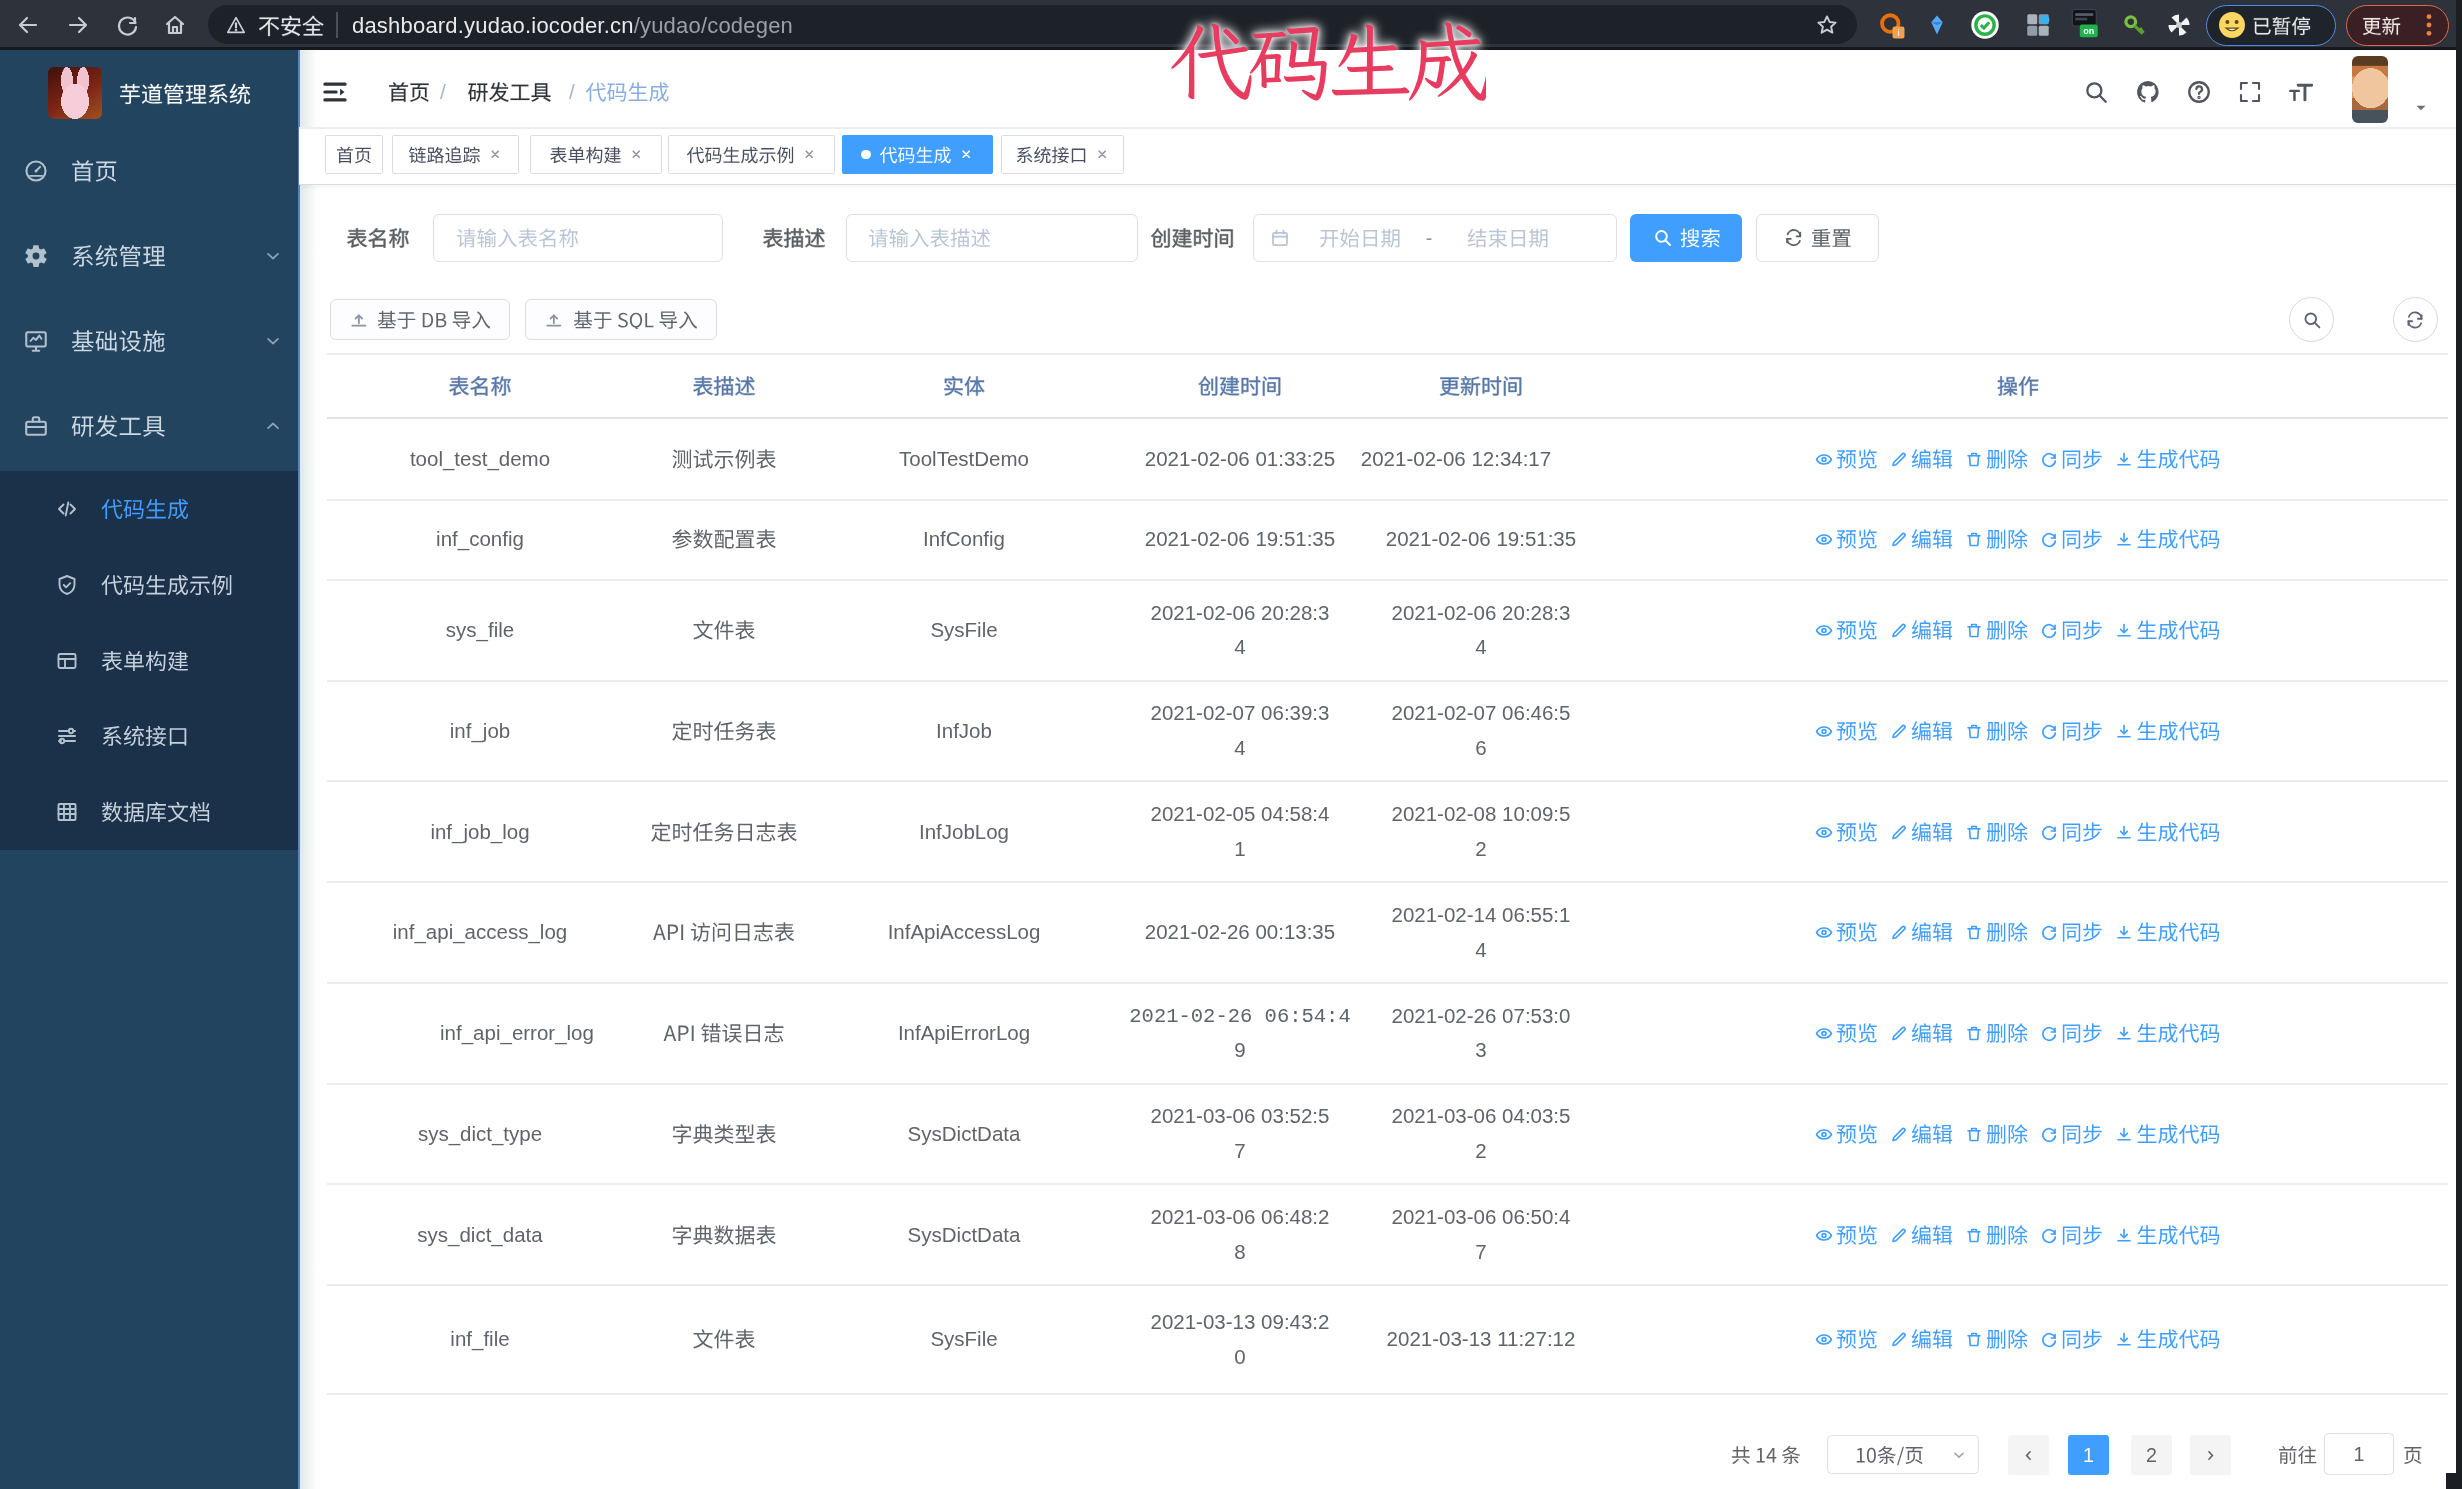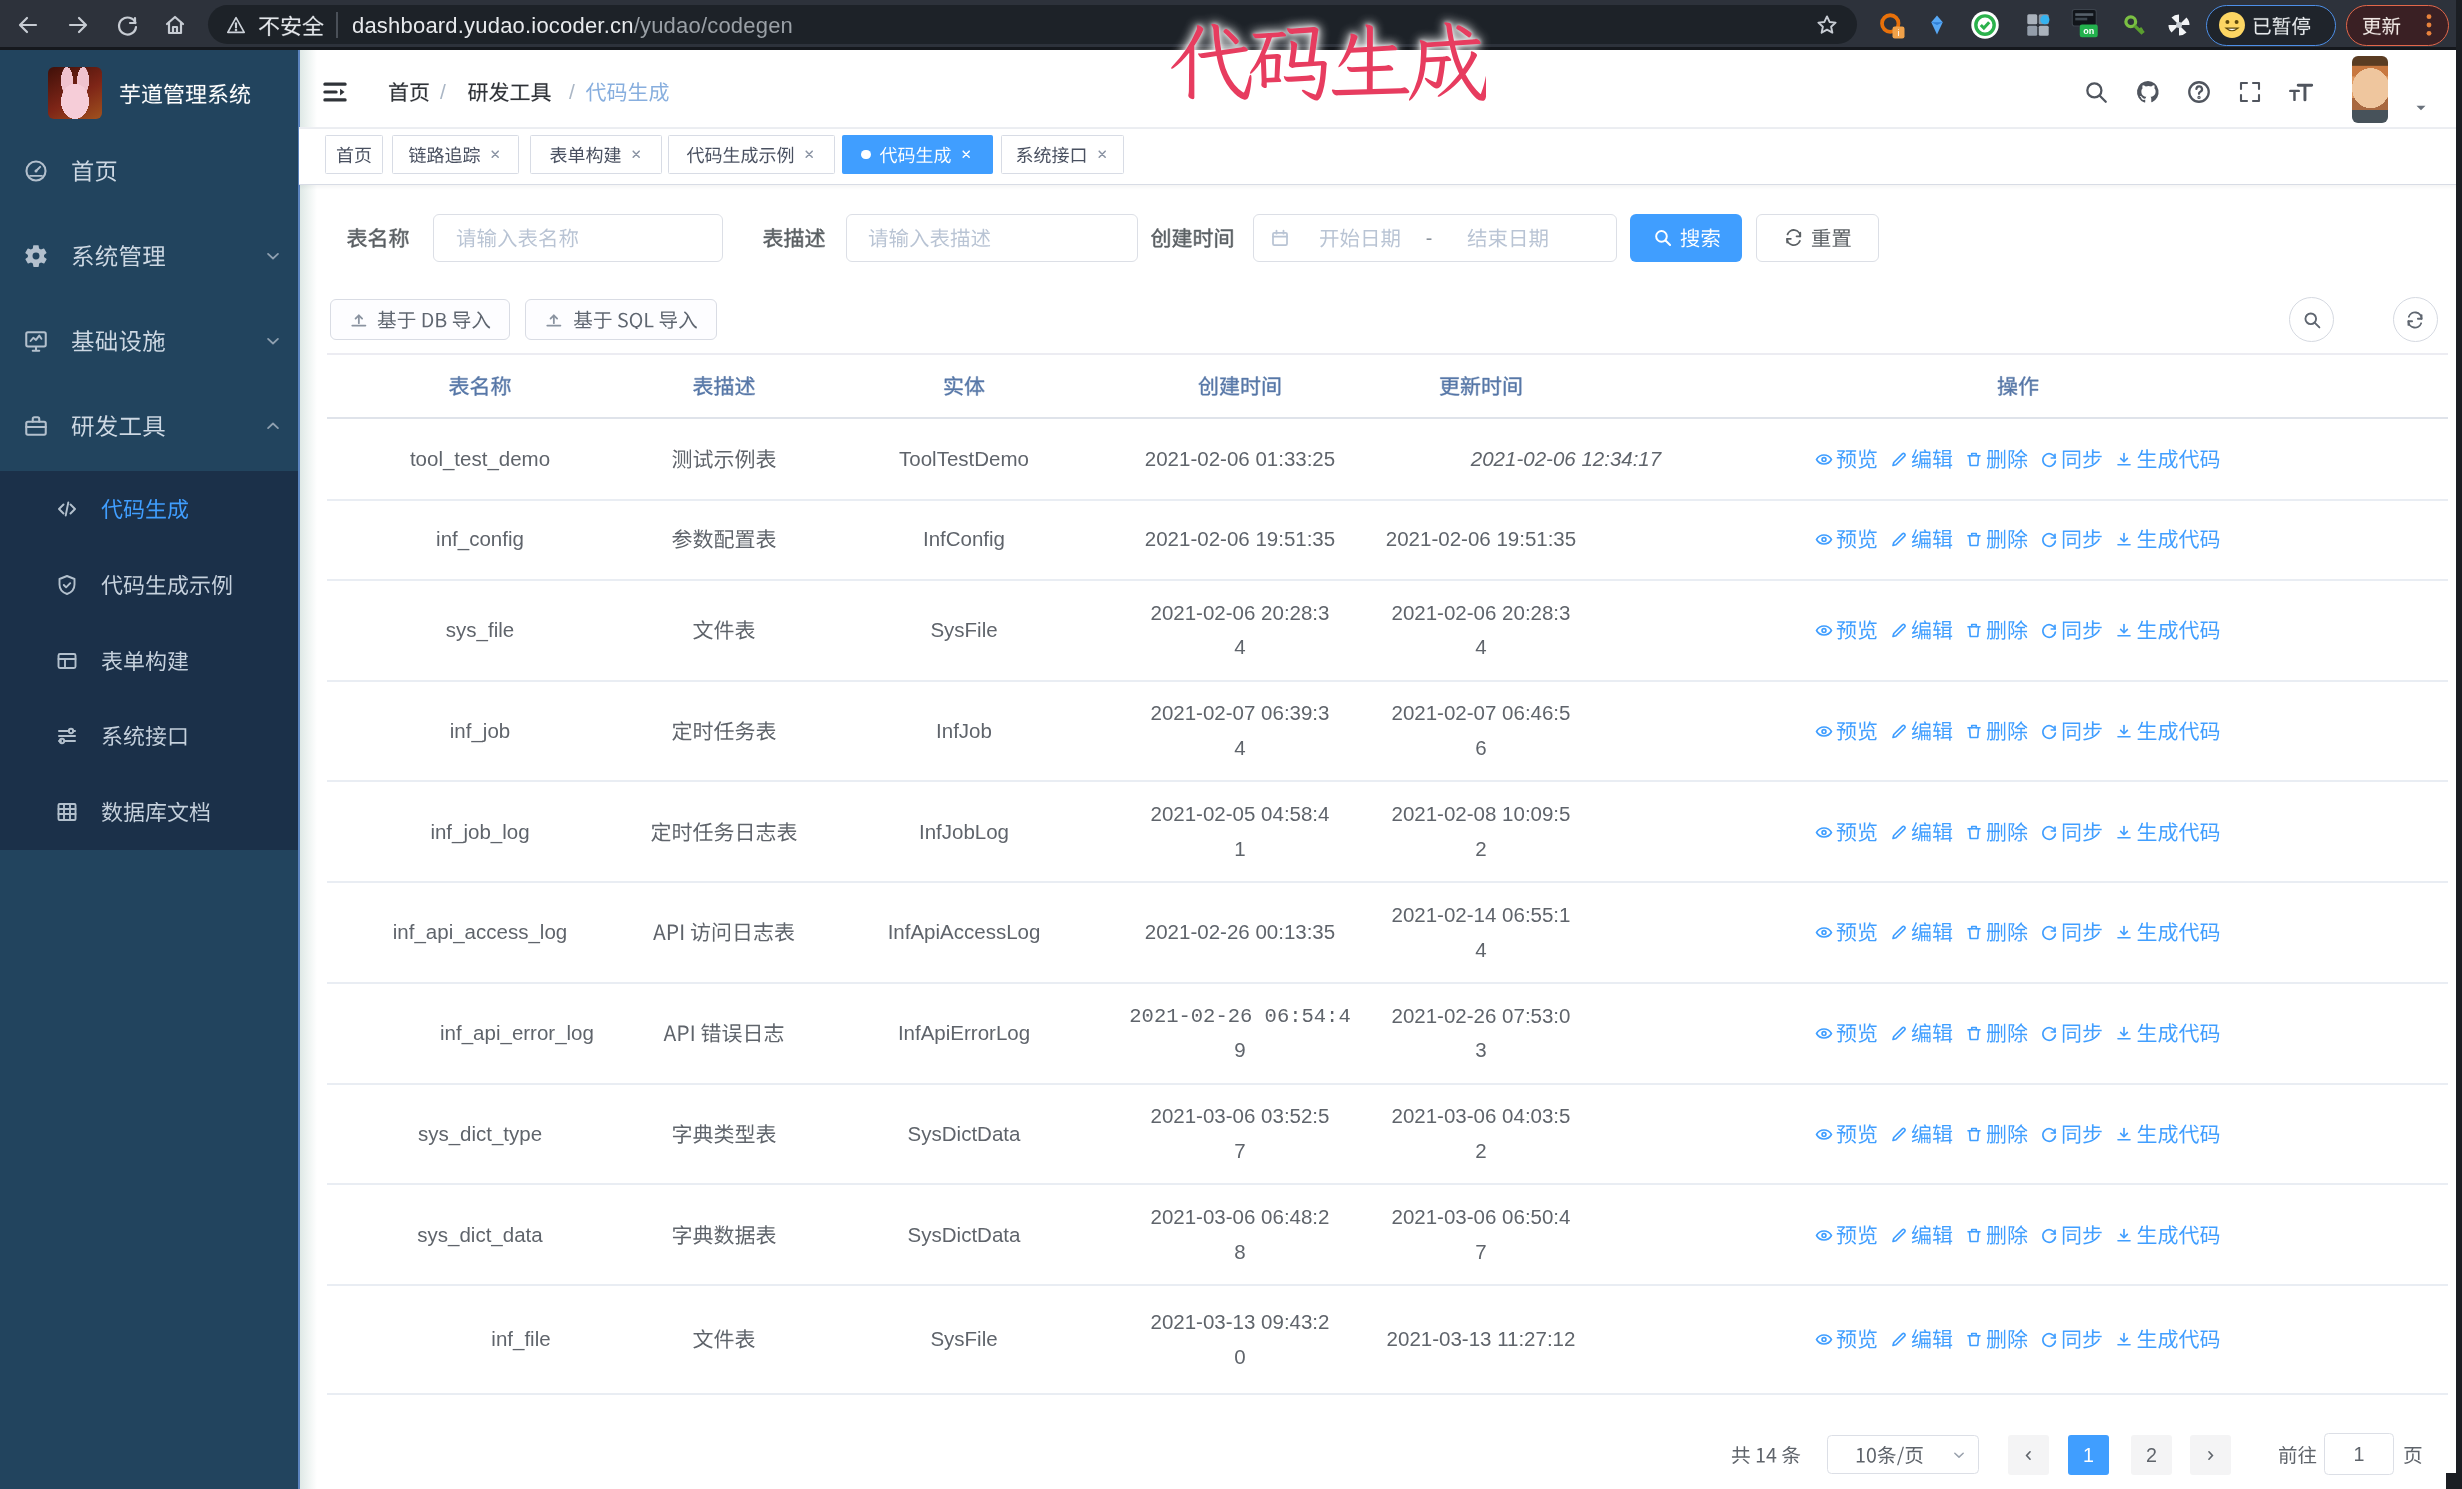--- a/index.html
+++ b/index.html
@@ -728,21 +728,21 @@
         <use href="#g81" x="0"></use>
         <use href="#g82" x="1000"></use>
         <use href="#g28" x="2000"></use>
         <use href="#g29" x="3000"></use>
         <use href="#g30" x="4000"></use>
       </g>
     </svg>
   </div>
 <div style="position:absolute;left:964px;top:459px;transform:translate(-50%,-50%);display:flex;align-items:center;white-space:nowrap;color:#5f646b;font-size:20.5px;">ToolTestDemo</div>
 <div style="position:absolute;left:1240px;top:459px;transform:translate(-50%,-50%);display:flex;align-items:center;white-space:nowrap;color:#5f646b;font-size:20.5px;">2021-02-06 01:33:25</div>
-<div style="position:absolute;left:1566px;top:459px;transform:translate(-50%,-50%);display:flex;align-items:center;white-space:nowrap;color:#5f646b;font-size:20.5px;font-style:italic;">2021-02-06 12:34:17</div>
+<div style="position:absolute;left:1456px;top:459px;transform:translate(-50%,-50%);display:flex;align-items:center;white-space:nowrap;color:#5f646b;font-size:20.5px;">2021-02-06 12:34:17</div>
 <div style="position:absolute;left:2018px;top:459px;transform:translate(-50%,-50%);display:flex;align-items:center;white-space:nowrap;color:#409eff;">
     <span style="display:inline-flex;align-items:center;gap:3px;margin:0 6px;">
       <svg width="18" height="18" viewBox="0 0 24 24" fill="none" stroke="#409eff" stroke-width="2.2" stroke-linecap="round" stroke-linejoin="round" style="color:#409eff">
         <path d="M2 12s3.5-6 10-6 10 6 10 6-3.5 6-10 6S2 12 2 12z"></path>
         <circle cx="12" cy="12" r="2.6"></circle>
       </svg>
       <svg class="z" width="42" height="21" viewBox="0 0 2000 1000">
         <g>
           <use href="#g83" x="0"></use>
           <use href="#g84" x="1000"></use>
@@ -1452,21 +1452,21 @@
       <svg class="z" width="85" height="21" viewBox="0 0 4000 1000">
         <g>
           <use href="#g26" x="0"></use>
           <use href="#g27" x="1000"></use>
           <use href="#g24" x="2000"></use>
           <use href="#g25" x="3000"></use>
         </g>
       </svg>
     </span>
   </div>
-<div style="position:absolute;left:480px;top:1339px;transform:translate(-50%,-50%);display:flex;align-items:center;white-space:nowrap;color:#5f646b;font-size:20.5px;margin-left:41px;">inf_file</div>
+<div style="position:absolute;left:480px;top:1339px;transform:translate(-50%,-50%);display:flex;align-items:center;white-space:nowrap;color:#5f646b;font-size:20.5px;">inf_file</div>
 <div style="position:absolute;left:724px;top:1339px;transform:translate(-50%,-50%);display:flex;align-items:center;white-space:nowrap;color:#5f646b;">
     <svg class="z" width="64" height="21" viewBox="0 0 3000 1000">
       <g>
         <use href="#g39" x="0"></use>
         <use href="#g93" x="1000"></use>
         <use href="#g30" x="2000"></use>
       </g>
     </svg>
   </div>
 <div style="position:absolute;left:964px;top:1339px;transform:translate(-50%,-50%);display:flex;align-items:center;white-space:nowrap;color:#5f646b;font-size:20.5px;">SysFile</div>

